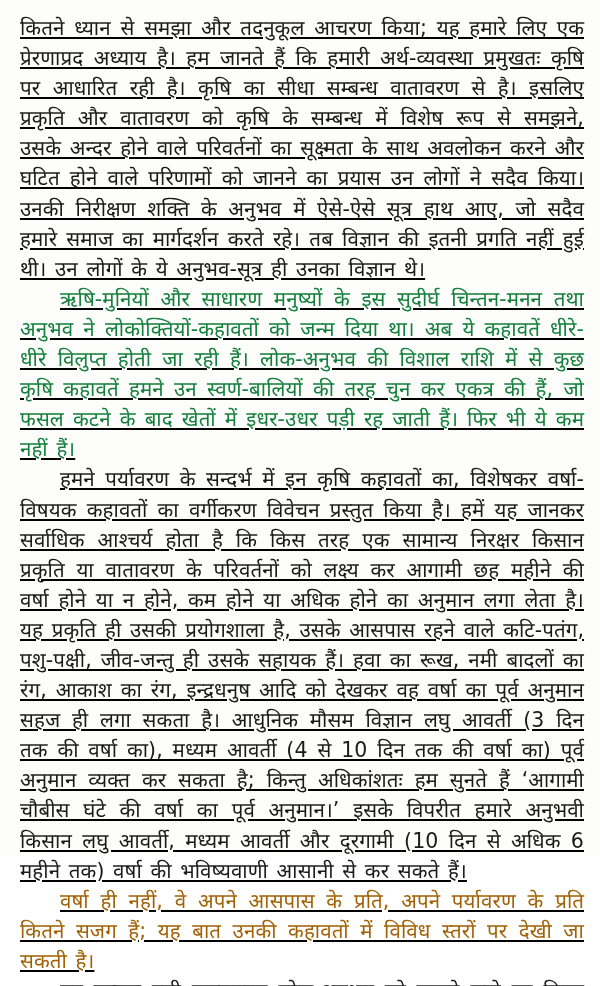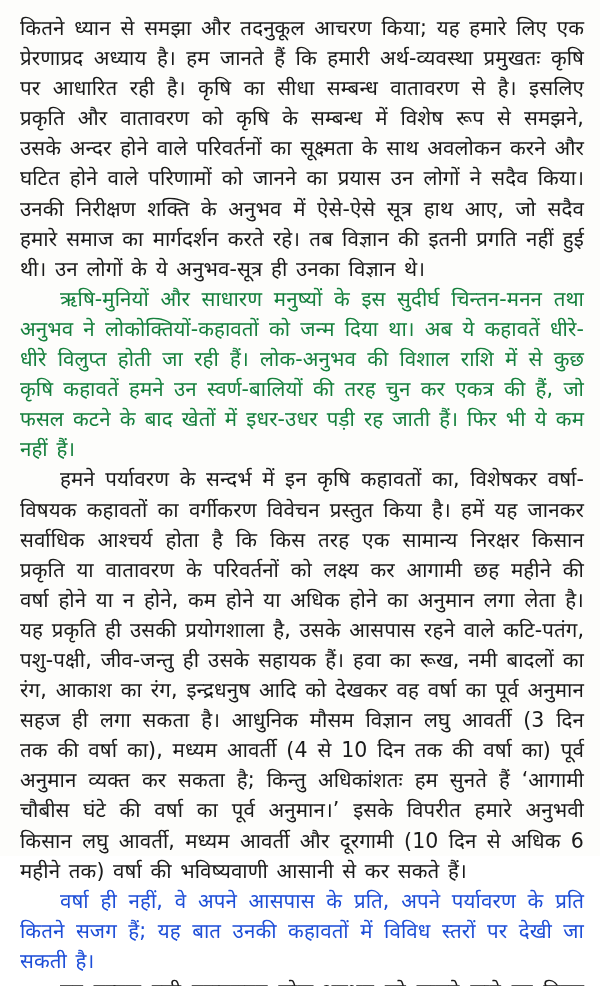--- a/index.html
+++ b/index.html
@@ -11,20 +11,21 @@
     height: 986px;
     overflow: hidden;
     font-family: "DejaVu Sans", sans-serif;
   }
   .scan-page {
     box-sizing: border-box;
     width: 600px;
     height: 856px;
     padding: 13px 16px 0 20px;
     background: #fdfdfb;
+    text-decoration: underline;
   }
   .scan-page p {
     margin: 0;
     font-size: 20.5px;
     line-height: 30.1px;
     text-align: justify;
     text-justify: inter-word;
     color: #1a1a1a;
     word-spacing: 2px;
     letter-spacing: 0.1px;
@@ -33,15 +34,15 @@
     text-indent: 40px;
   }
 </style>
 </head>
 <body>
 
 <div class="scan-page" style="background: rgb(253, 253, 251);">
   <p style="color: rgb(26, 26, 26);">कितने ध्यान से समझा और तदनुकूल आचरण किया; यह हमारे लिए एक प्रेरणाप्रद अध्याय है। हम जानते हैं कि हमारी अर्थ-व्यवस्था प्रमुखतः कृषि पर आधारित रही है। कृषि का सीधा सम्बन्ध वातावरण से है। इसलिए प्रकृति और वातावरण को कृषि के सम्बन्ध में विशेष रूप से समझने, उसके अन्दर होने वाले परिवर्तनों का सूक्ष्मता के साथ अवलोकन करने और घटित होने वाले परिणामों को जानने का प्रयास उन लोगों ने सदैव किया। उनकी निरीक्षण शक्ति के अनुभव में ऐसे-ऐसे सूत्र हाथ आए, जो सदैव हमारे समाज का मार्गदर्शन करते रहे। तब विज्ञान की इतनी प्रगति नहीं हुई थी। उन लोगों के ये अनुभव-सूत्र ही उनका विज्ञान थे।</p>
   <p class="indent" style="color: #15803d;">ऋषि-मुनियों और साधारण मनुष्यों के इस सुदीर्घ चिन्तन-मनन तथा अनुभव ने लोकोक्तियों-कहावतों को जन्म दिया था। अब ये कहावतें धीरे-धीरे विलुप्त होती जा रही हैं। लोक-अनुभव की विशाल राशि में से कुछ कृषि कहावतें हमने उन स्वर्ण-बालियों की तरह चुन कर एकत्र की हैं, जो फसल कटने के बाद खेतों में इधर-उधर पड़ी रह जाती हैं। फिर भी ये कम नहीं हैं।</p>
   <p class="indent" style="color: rgb(26, 26, 26);">हमने पर्यावरण के सन्दर्भ में इन कृषि कहावतों का, विशेषकर वर्षा-विषयक कहावतों का वर्गीकरण विवेचन प्रस्तुत किया है। हमें यह जानकर सर्वाधिक आश्चर्य होता है कि किस तरह एक सामान्य निरक्षर किसान प्रकृति या वातावरण के परिवर्तनों को लक्ष्य कर आगामी छह महीने की वर्षा होने या न होने, कम होने या अधिक होने का अनुमान लगा लेता है। यह प्रकृति ही उसकी प्रयोगशाला है, उसके आसपास रहने वाले कटि-पतंग, पशु-पक्षी, जीव-जन्तु ही उसके सहायक हैं। हवा का रूख, नमी बादलों का रंग, आकाश का रंग, इन्द्रधनुष आदि को देखकर वह वर्षा का पूर्व अनुमान सहज ही लगा सकता है। आधुनिक मौसम विज्ञान लघु आवर्ती (3 दिन तक की वर्षा का), मध्यम आवर्ती (4 से 10 दिन तक की वर्षा का) पूर्व अनुमान व्यक्त कर सकता है; किन्तु अधिकांशतः हम सुनते हैं ‘आगामी चौबीस घंटे की वर्षा का पूर्व अनुमान।’ इसके विपरीत हमारे अनुभवी किसान लघु आवर्ती, मध्यम आवर्ती और दूरगामी (10 दिन से अधिक 6 महीने तक) वर्षा की भविष्यवाणी आसानी से कर सकते हैं।</p>
-  <p class="indent" style="color: #1d4ed8;">वर्षा ही नहीं, वे अपने आसपास के प्रति, अपने पर्यावरण के प्रति कितने सजग हैं; यह बात उनकी कहावतों में विविध स्तरों पर देखी जा सकती है।</p>
+  <p class="indent" style="color: #a16207;">वर्षा ही नहीं, वे अपने आसपास के प्रति, अपने पर्यावरण के प्रति कितने सजग हैं; यह बात उनकी कहावतों में विविध स्तरों पर देखी जा सकती है।</p>
   <p class="indent" style="color: rgb(26, 26, 26);">यह पुस्तक इसी परम्परागत लोक-अनुभव को सामने लाने का विनम्र प्रयास है। भौगोलिक पर्यावरण की दृष्टि से इन कहावतों का विशेष महत्त्व है। इन कहावतों का वैज्ञानिक विश्लेषण किया जा सकता है और इनकी सत्यता की जांच</p>
 </div>
 
 </body></html>

